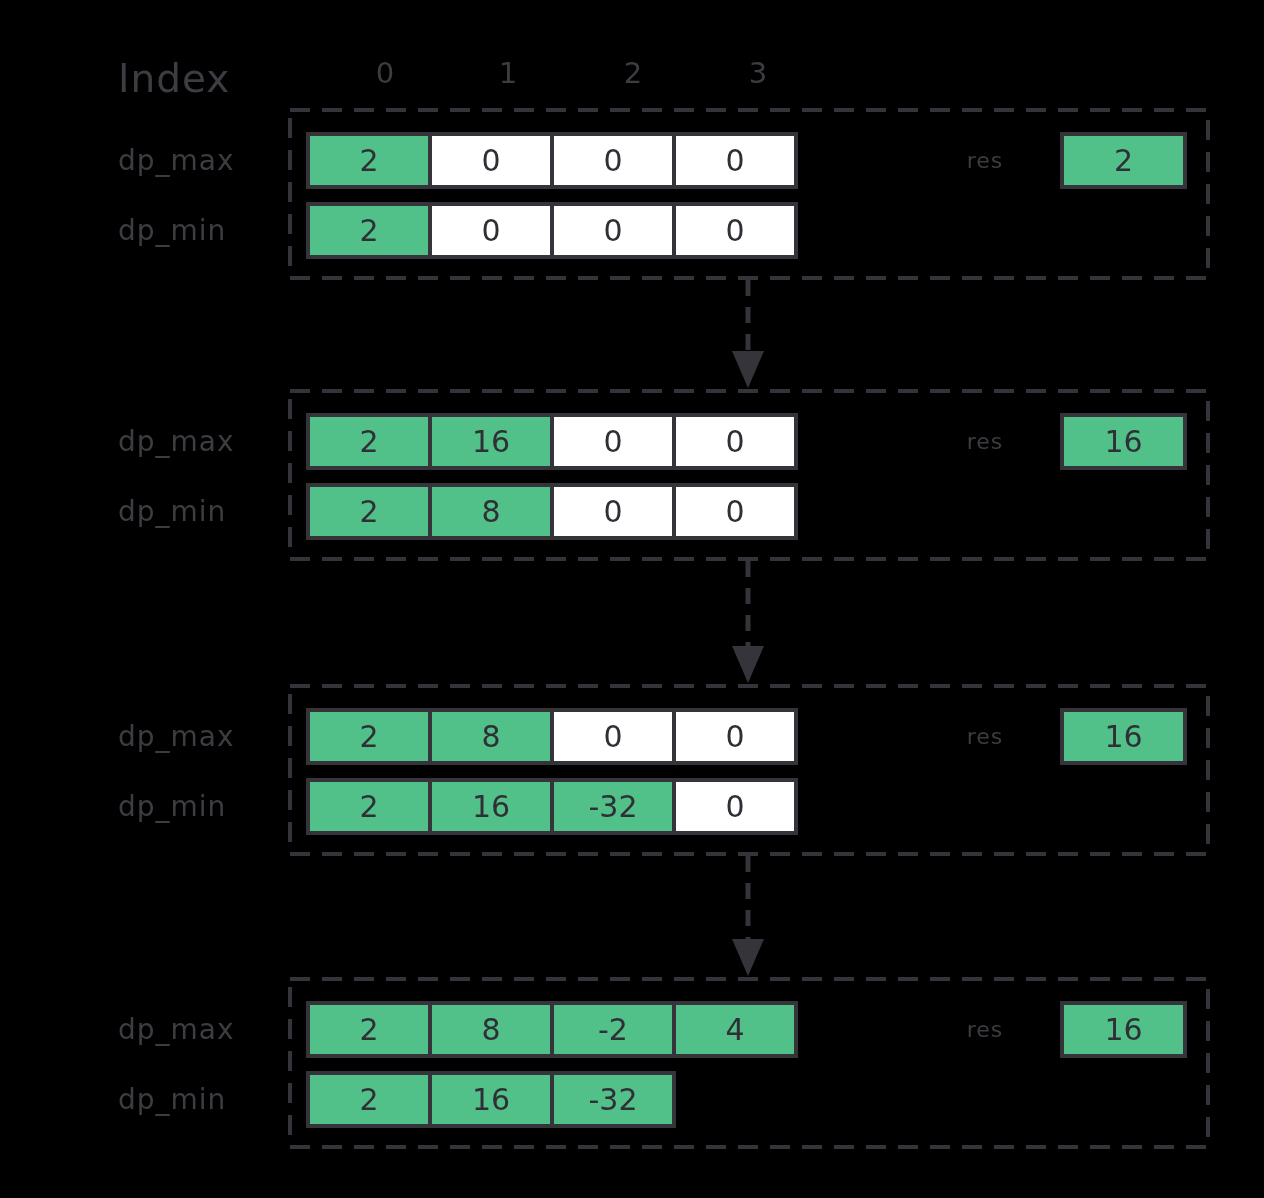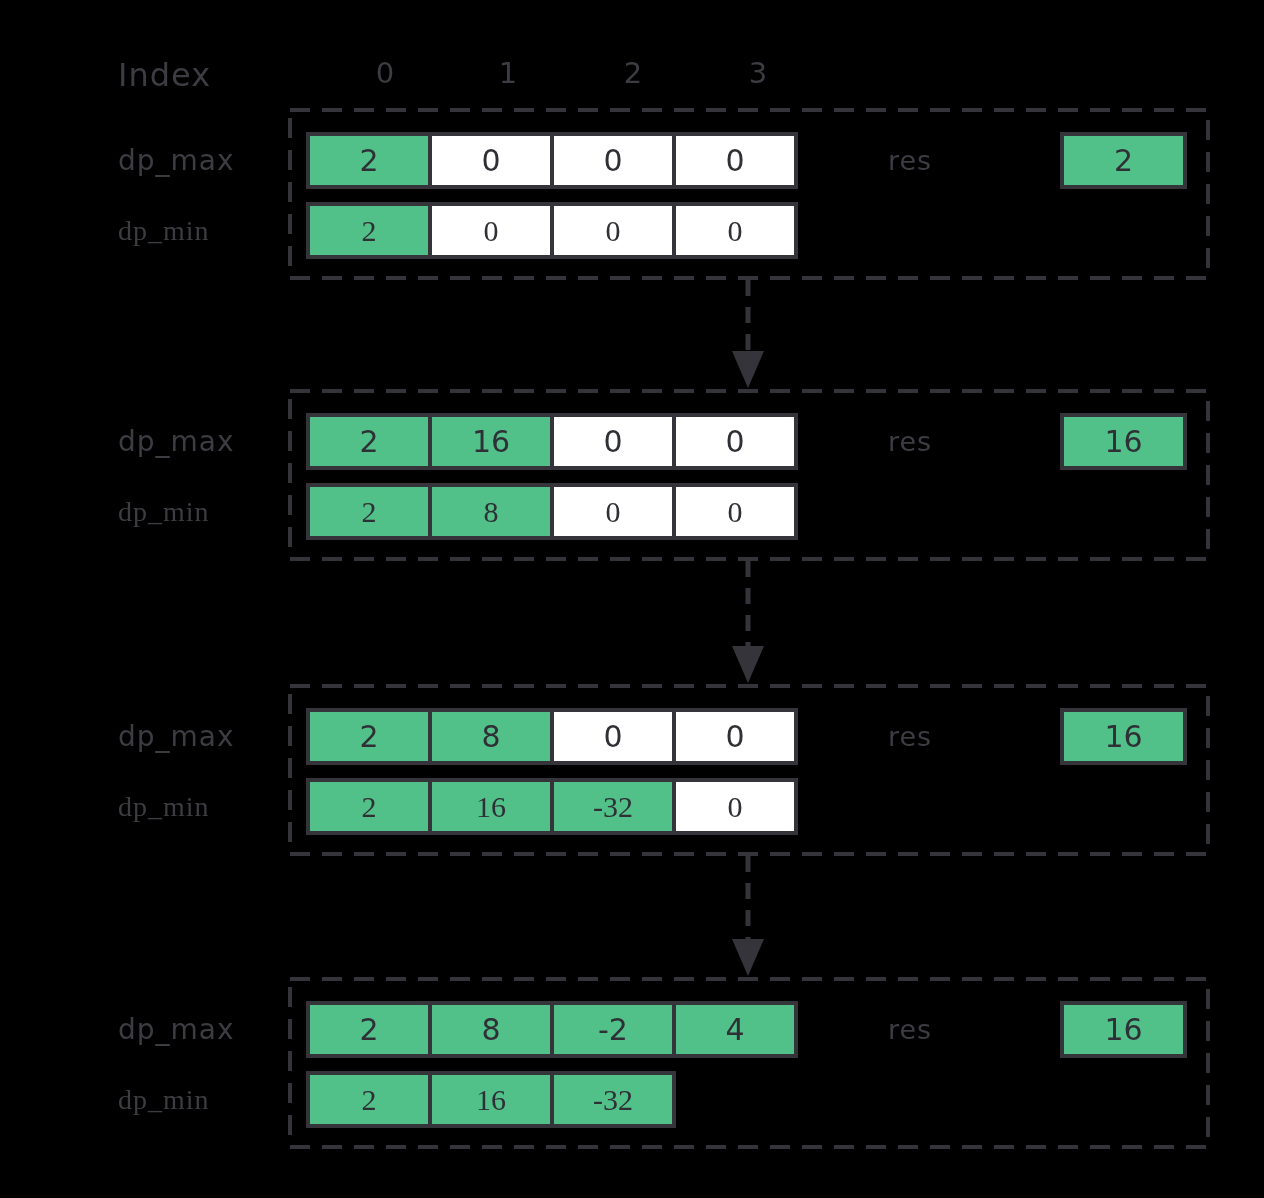--- a/index.html
+++ b/index.html
@@ -14,51 +14,51 @@
   body{
     width:1264px;height:1198px;
     background:var(--bg);
     position:relative;
     overflow:hidden;
     font-family:"DejaVu Sans","Liberation Sans",sans-serif;
   }
   
   .hdr-label{
     position:absolute;left:118px;top:56px;
-    font-size:32px;color:var(--text);letter-spacing:1px;
+    font-size:39px;color:var(--text);letter-spacing:1px;
   }
   .col-num{
     position:absolute;top:56px;width:60px;text-align:center;
     font-size:29px;color:var(--text);
   }
   
   .stage{position:absolute;left:0;width:1104px;height:172px;}
   .dashed-box{position:absolute;left:288px;top:0;}
   .dashed-box rect{fill:none;stroke:var(--stroke);stroke-width:4;stroke-dasharray:20 12;}
   .row-label{
     position:absolute;left:118px;height:57px;
     display:flex;align-items:center;
     font-size:28px;color:var(--text);letter-spacing:1px;
   }
   .r1{top:24px;}
-  .r2{top:94px;font-family:Liberation Serif, serif;}
+  .r2{top:94px;}
   .cells{position:absolute;left:306px;display:flex;}
   .cell{
     width:118px;height:49px;
     border:4px solid var(--stroke);
     background:var(--cell);
     display:flex;align-items:center;justify-content:center;
     font-size:30px;color:var(--num);
   }
   .cell + .cell{margin-left:-4px;}
   .cell.green{background:var(--green);}
   .res-label{
-    position:absolute;left:852px;width:116px;height:57px;top:24px;
+    position:absolute;left:927px;width:116px;height:57px;top:24px;
     display:flex;align-items:center;justify-content:center;
-    font-size:27px;color:var(--text);letter-spacing:1px;
+    font-size:22px;color:var(--text);letter-spacing:1px;
   }
   .res-box{
     position:absolute;left:1060px;top:24px;
     width:119px;height:49px;
     border:4px solid var(--stroke);
     background:var(--green);
     display:flex;align-items:center;justify-content:center;
     font-size:30px;color:var(--num);
   }
   .arrow{position:absolute;left:731px;}

